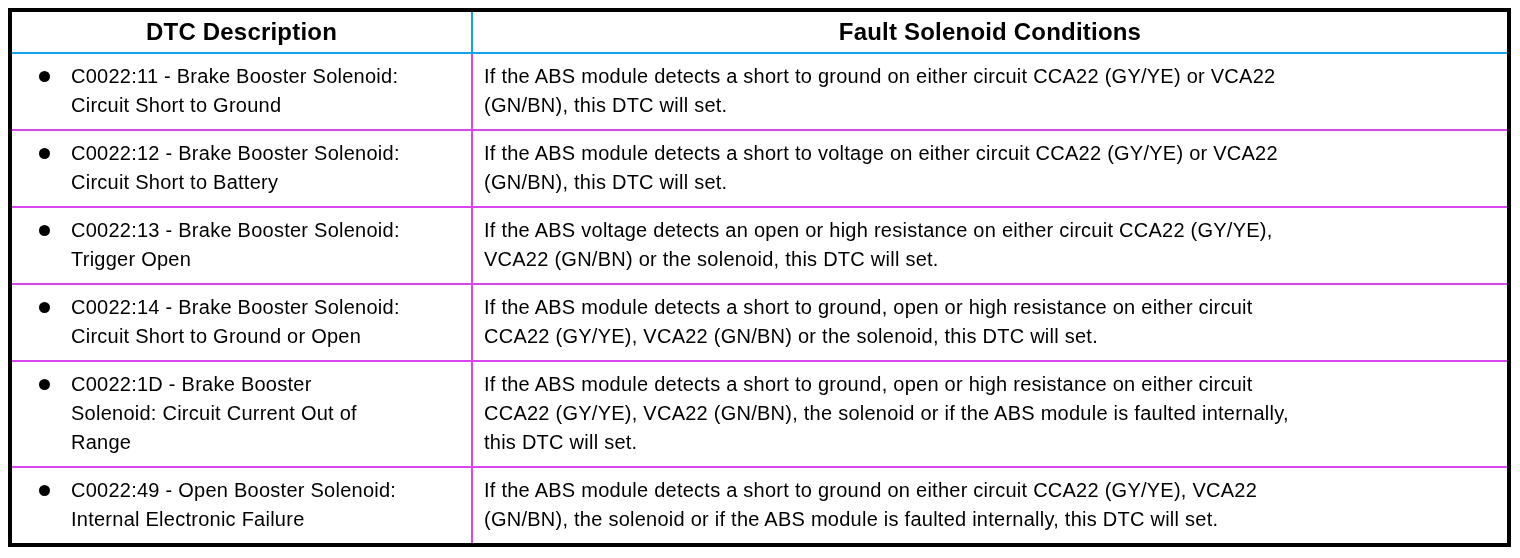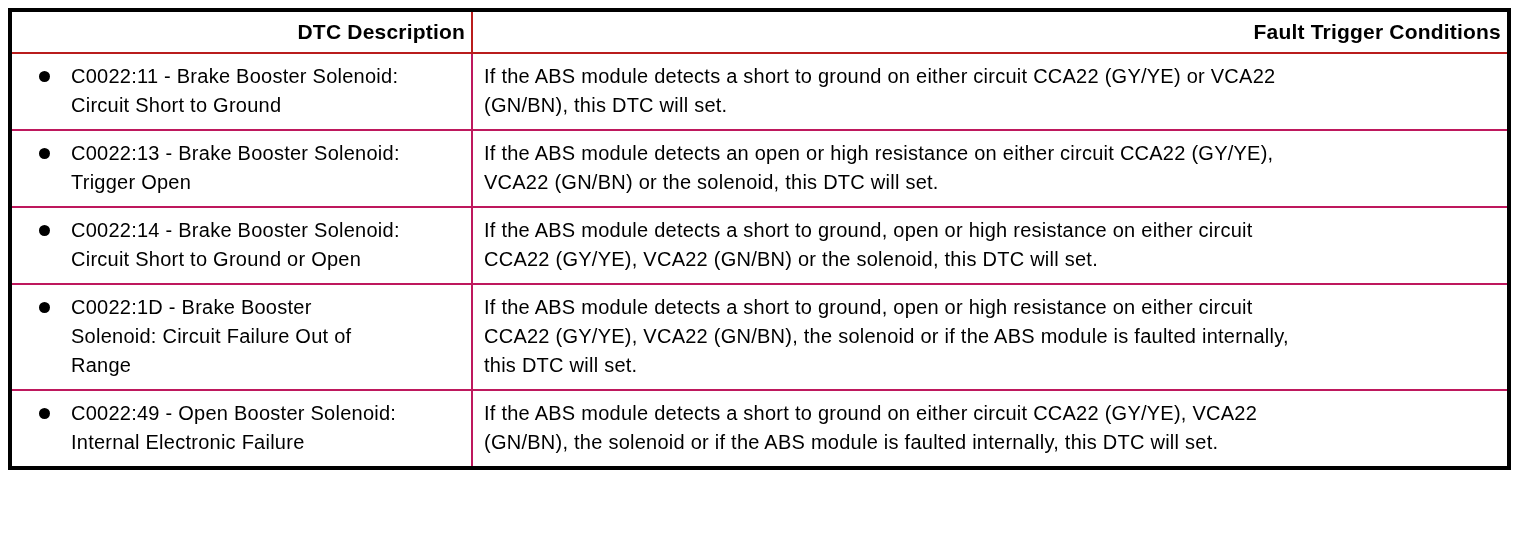--- a/index.html
+++ b/index.html
@@ -16,30 +16,30 @@
     padding: 8px;
   }
   table.dtc-table {
     border-collapse: collapse;
     table-layout: fixed;
     width: 1503px;
     border: 4px solid #000000;
   }
   col.dtc-col { width: 462px; }
   th {
-    border: 2px solid #b91c1c;
-    font-size: 21px;
+    border: 2px solid #0ea5e9;
+    font-size: 24px;
     font-weight: bold;
     line-height: 24px;
-    text-align: right;
+    text-align: center;
     padding: 8px 6px;
     letter-spacing: 0.2px;
   }
   td {
-    border: 2px solid #be185d;
+    border: 2px solid #d946ef;
     vertical-align: top;
     font-size: 20px;
     line-height: 29px;
     letter-spacing: 0.25px;
   }
   td.cond-cell {
     padding: 8px 10px 9px 11px;
   }
   .cond-text, .dtc-text {
     white-space: pre-line;
@@ -61,49 +61,62 @@
 
 <div class="table-wrap">
   <table class="dtc-table">
     <colgroup>
       <col class="dtc-col">
       <col>
     </colgroup>
     <thead>
       <tr>
         <th>DTC Description</th>
-        <th>Fault Trigger Conditions</th>
+        <th>Fault Solenoid Conditions</th>
       </tr>
     </thead>
     <tbody>
   <tr>
     <td class="dtc-cell">
       <div class="dtc-flex">
         <span class="bullet"></span>
         <span class="dtc-text">C0022:11 - Brake Booster Solenoid:
 Circuit Short to Ground</span>
       </div>
     </td>
     <td class="cond-cell">
       <span class="cond-text">If the ABS module detects a short to ground on either circuit CCA22 (GY/YE) or VCA22
 (GN/BN), this DTC will set.</span>
     </td>
   </tr>
 
+  <tr>
+    <td class="dtc-cell">
+      <div class="dtc-flex">
+        <span class="bullet"></span>
+        <span class="dtc-text">C0022:12 - Brake Booster Solenoid:
+Circuit Short to Battery</span>
+      </div>
+    </td>
+    <td class="cond-cell">
+      <span class="cond-text">If the ABS module detects a short to voltage on either circuit CCA22 (GY/YE) or VCA22
+(GN/BN), this DTC will set.</span>
+    </td>
+  </tr>
 
   <tr>
     <td class="dtc-cell">
       <div class="dtc-flex">
         <span class="bullet"></span>
         <span class="dtc-text">C0022:13 - Brake Booster Solenoid:
 Trigger Open</span>
       </div>
     </td>
     <td class="cond-cell">
-      <span class="cond-text">If the ABS module detects an open or high resistance on either circuit CCA22 (GY/YE),
+      <span class="cond-text">If the ABS voltage detects an open or high resistance on either circuit CCA22 (GY/YE),
 VCA22 (GN/BN) or the solenoid, this DTC will set.</span>
     </td>
   </tr>
 
   <tr>
     <td class="dtc-cell">
       <div class="dtc-flex">
         <span class="bullet"></span>
         <span class="dtc-text">C0022:14 - Brake Booster Solenoid:
 Circuit Short to Ground or Open</span>
@@ -113,21 +126,21 @@
       <span class="cond-text">If the ABS module detects a short to ground, open or high resistance on either circuit
 CCA22 (GY/YE), VCA22 (GN/BN) or the solenoid, this DTC will set.</span>
     </td>
   </tr>
 
   <tr>
     <td class="dtc-cell">
       <div class="dtc-flex">
         <span class="bullet"></span>
         <span class="dtc-text">C0022:1D - Brake Booster
-Solenoid: Circuit Failure Out of
+Solenoid: Circuit Current Out of
 Range</span>
       </div>
     </td>
     <td class="cond-cell">
       <span class="cond-text">If the ABS module detects a short to ground, open or high resistance on either circuit
 CCA22 (GY/YE), VCA22 (GN/BN), the solenoid or if the ABS module is faulted internally,
 this DTC will set.</span>
     </td>
   </tr>
 

